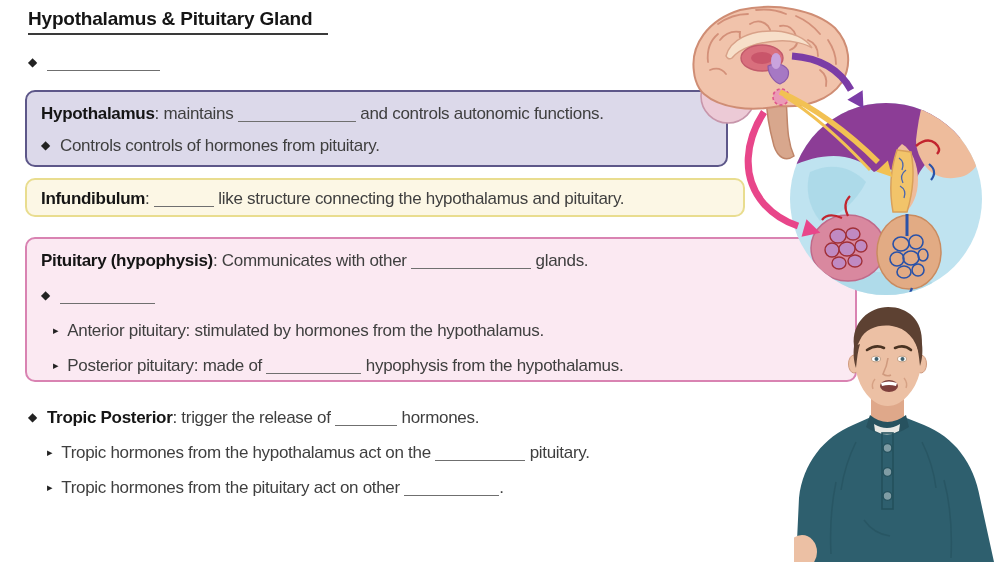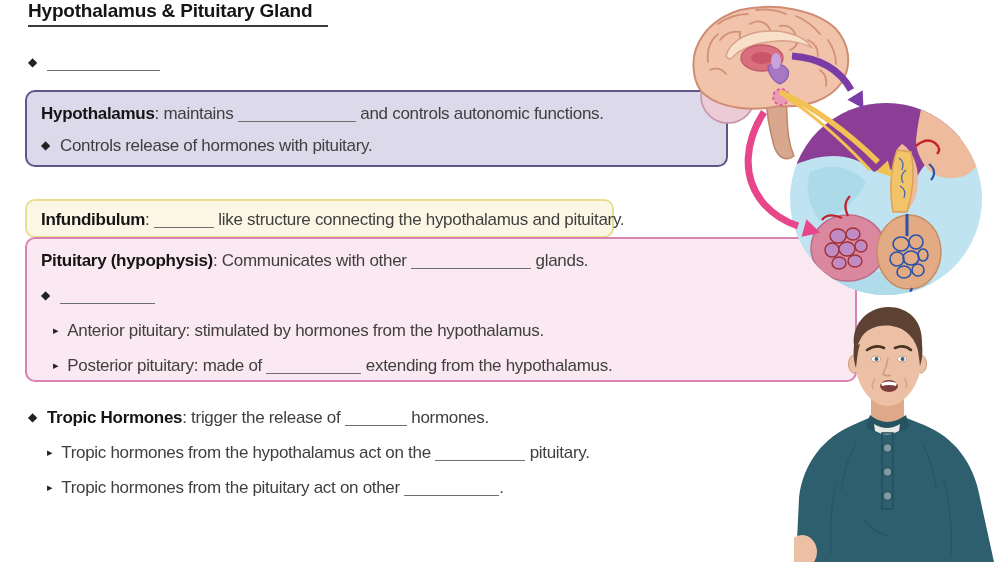--- a/index.html
+++ b/index.html
@@ -5,21 +5,21 @@
   :root{
     --text:#3f3f3f; --text_strong:#151515; --blank_line:#6f6f6f; --title_underline:#3a3a3a;
     --purple_box_fill:#dcd9ea; --purple_box_border:#5d5789;
     --yellow_box_fill:#fcf7e5; --yellow_box_border:#e9dd8f;
     --pink_box_fill:#fbe9f2; --pink_box_border:#d983b2;
   }
   *{margin:0;padding:0;box-sizing:border-box}
   html,body{width:1000px;height:562px;overflow:hidden;background:#fff;
     font-family:"Liberation Sans", sans-serif;}
   .slide{position:absolute;inset:0;width:1000px;height:562px;background:#fff;overflow:hidden}
-  .title{position:absolute;left:28px;top:0;font-size:19px;font-weight:bold;color:var(--text_strong);
+  .title{position:absolute;left:28px;top:8px;font-size:19px;font-weight:bold;color:var(--text_strong);
     letter-spacing:-0.2px;border-bottom:2px solid var(--title_underline);padding:0 16px 3px 0;text-align:right;}
   .line{position:absolute;display:flex;align-items:baseline;white-space:nowrap;
     font-size:17px;color:var(--text);letter-spacing:-0.3px;line-height:1.2;}
   .m1{font-size:12px;margin-right:10px;color:#222;align-self:center;transform:translateY(-1px)}
   .m2{font-size:11px;margin-right:9px;color:#222;align-self:center;transform:translateY(-1px)}
   .b{font-weight:bold;color:var(--text_strong)}
   .blank{display:inline-block;height:3px;margin-bottom:-3px;border-bottom:1.6px solid var(--blank_line)}
   .box{position:absolute;border-radius:10px;border:2px solid}
   .box-purple{background:var(--purple_box_fill);border-color:var(--purple_box_border)}
   .box-yellow{background:var(--yellow_box_fill);border-color:var(--yellow_box_border)}
@@ -41,51 +41,51 @@
     <span class="m1">◆</span>
     <span><span class="blank" style="width: 113px;"></span></span>
   </div>
 
   <div class="box box-purple" style="left:25px;top:90px;width:703px;height:77px">
     <div class="bline" style="top:12px">
       <span><span class="b">Hypothalamus</span><span>: maintains </span><span class="blank" style="width: 118px;"></span><span> and controls autonomic functions.</span></span>
     </div>
     <div class="bline" style="top:44px">
       <span class="m1">◆</span>
-      <span><span>Controls release of hormones with pituitary.</span></span>
-    </div>
-  </div>
-
-  <div class="box box-yellow" style="left:25px;top:199px;width:589px;height:39px">
+      <span><span>Controls controls of hormones from pituitary.</span></span>
+    </div>
+  </div>
+
+  <div class="box box-yellow" style="left:25px;top:178px;width:720px;height:39px">
     <div class="bline" style="top:9px">
       <span><span class="b">Infundibulum</span><span>: </span><span class="blank" style="width: 60px;"></span><span> like structure connecting the hypothalamus and pituitary.</span></span>
     </div>
   </div>
 
   <div class="box box-pink" style="left:25px;top:237px;width:832px;height:145px">
     <div class="bline" style="top:12px">
       <span><span class="b">Pituitary (hypophysis)</span><span>: Communicates with other </span><span class="blank" style="width: 120px;"></span><span> glands.</span></span>
     </div>
     <div class="bline" style="top:47px">
       <span class="m1">◆</span>
       <span><span class="blank" style="width: 95px;"></span></span>
     </div>
     <div class="bline sub" style="top:82px">
       <span class="m2">▸</span>
       <span><span>Anterior pituitary: stimulated by hormones from the hypothalamus.</span></span>
     </div>
     <div class="bline sub" style="top:117px">
       <span class="m2">▸</span>
-      <span><span>Posterior pituitary: made of </span><span class="blank" style="width: 95px;"></span><span> extending from the hypothalamus.</span></span>
+      <span><span>Posterior pituitary: made of </span><span class="blank" style="width: 95px;"></span><span> hypophysis from the hypothalamus.</span></span>
     </div>
   </div>
 
   <div class="line" style="left:28px;top:408px">
     <span class="m1">◆</span>
-    <span><span class="b">Tropic Hormones</span><span>: trigger the release of </span><span class="blank" style="width: 62px;"></span><span> hormones.</span></span>
+    <span><span class="b">Tropic Posterior</span><span>: trigger the release of </span><span class="blank" style="width: 62px;"></span><span> hormones.</span></span>
   </div>
   <div class="line" style="left:47px;top:443px">
     <span class="m2">▸</span>
     <span><span>Tropic hormones from the hypothalamus act on the </span><span class="blank" style="width: 90px;"></span><span> pituitary.</span></span>
   </div>
   <div class="line" style="left:47px;top:478px">
     <span class="m2">▸</span>
     <span><span>Tropic hormones from the pituitary act on other </span><span class="blank" style="width: 95px;"></span><span>.</span></span>
   </div>
 

